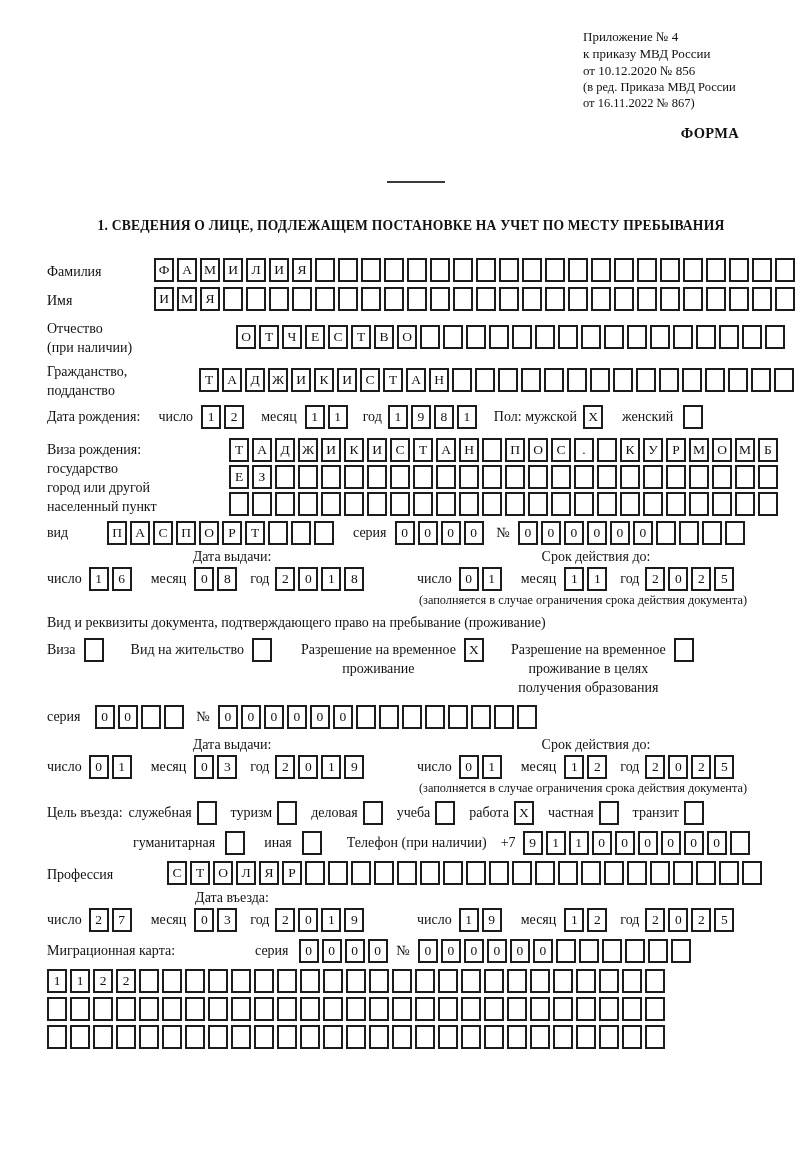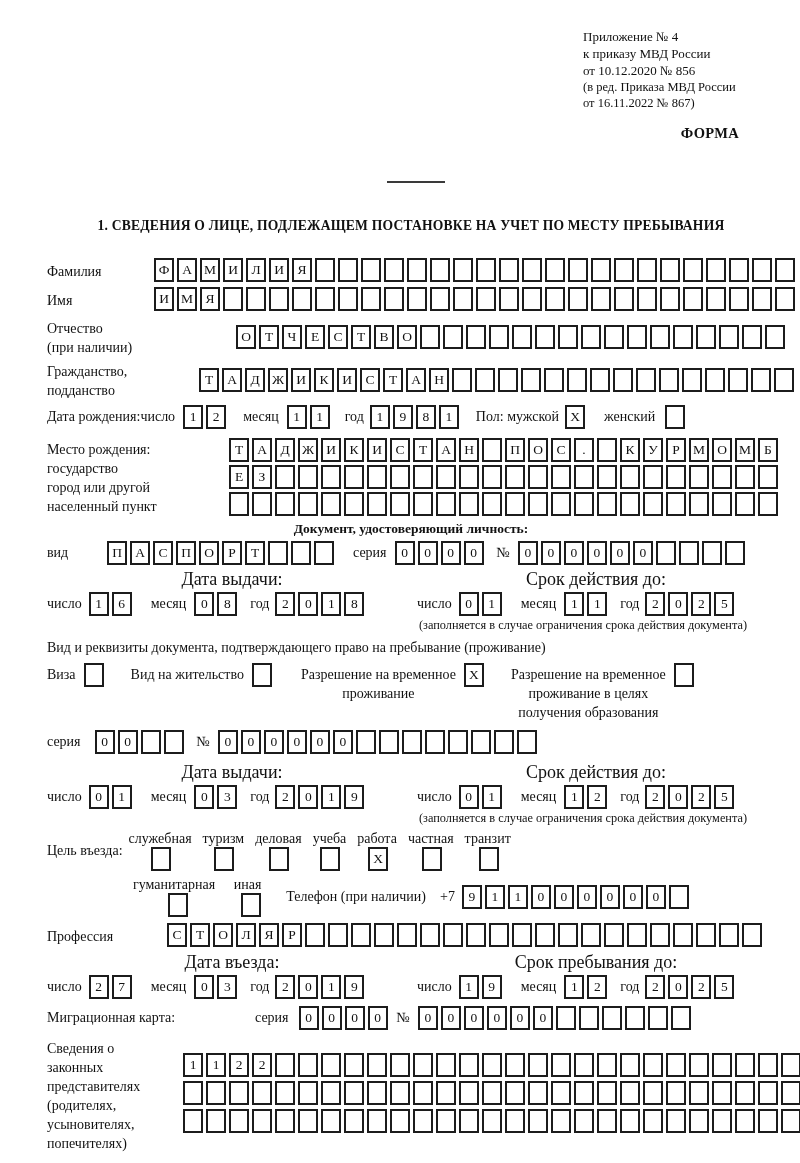--- a/index.html
+++ b/index.html
@@ -23,35 +23,35 @@
   .frow { display:flex; align-items:center; margin-bottom:5px;gap:24px; }
   .flabel { flex:none; font-size:14px; line-height:19px; padding-top:3px; }
   .w83{width:83px} .w165{width:165px} .w128{width:128px} .w158{width:158px} .w96{width:96px} .w112{width:112px} .w208{width:208px}
   .cells { display:flex; flex-wrap:nowrap; }
   .cell { flex:none; width:20px; height:24px; border:2px solid #1c1c1c; margin-right:3px; display:flex; align-items:center; justify-content:center; font-size:13.5px; background:#fff; }
 
   .inline-row { display:flex; align-items:center; font-size:14px; }
   .lbl { flex:none; }
 
   
-  .bd-label { }
+  .bd-label { margin-right:18px; }
   .bd-day { margin-right:8px; }
   .bd-month { margin:0 8px 0 14px; }
   .bd-year { margin:0 6px 0 12px; }
   .bd-sex { margin:0 6px 0 14px; }
   .bd-fem { margin:0 10px 0 16px; }
 
   
   .center-heading { text-align:center; font-weight:bold; font-size:13.5px; margin:3px 0 4px 0; }
   .vid-label { width:60px; }
   .ser-label { margin:0 8px 0 16px; }
   .num-label { margin:0 8px 0 10px; }
 
   
-  .date-headers { display:flex; font-size:18px; margin-top:3px; }
+  .date-headers { display:flex; font-size:14px; margin-top:3px; }
   .dh-left { width:370px; text-align:center; }
   .dh-right { flex:1; text-align:center; }
   .date-pair { display:flex; align-items:center; font-size:14px; margin-top:2px; }
   .dg { display:flex; align-items:center; }
   .dg-left { width:370px; }
   .dg .d1 { margin-right:7px; }
   .dg .d2 { margin:0 8px 0 16px; }
   .dg .d3 { margin:0 6px 0 10px; }
   .valid-note { text-align:right; padding-right:28px; font-size:12.3px; margin-top:2px; margin-bottom:5px; }
 
@@ -61,21 +61,21 @@
   .opt { display:flex; align-items:flex-start; }
   .opt .cells { margin-left:8px; }
   .opt-text { font-size:14px; line-height:19px; padding-top:2px; }
   .opt-text.center { text-align:center; }
   .opt-visa { margin-right:24px; }
   .opt-vnj { margin-right:26px;justify-content:space-between; }
   .opt-rvp { margin-right:24px; }
 
   
   .purpose-row { display:flex; align-items:center; font-size:14px; margin-bottom:6px; }
-  .pg { display:flex; align-items:center; margin-left:11px;flex-direction:column; }
+  .pg { display:flex; align-items:center; margin-left:11px; }
   .pg .cells { margin-left:5px; }
   .purpose2 { margin-left:86px; }
   .phone-label { margin:0 14px 0 22px; }
   .phone-prefix { margin-right:7px; }
 
   .legal-cells .cells { margin-bottom:4px; }
   .legal-note { font-size:12.5px; margin-top:9px; margin-left:38px; }
 
   .mb2 { margin-bottom:2px; }
   .mt6 { margin-top:6px; }
@@ -265,21 +265,21 @@
           <span class="cell">X</span>
         </div>
       <span class="lbl bd-fem">женский</span>
       <div class="cells">
           <span class="cell"></span>
         </div>
     </div>
 
     <div class="frow mt6">
       <div class="flabel w158">
-        <div>Место рождения:</div>
+        <div>Виза рождения:</div>
         <div>государство</div>
         <div>город или другой</div>
         <div>населенный пункт</div>
       </div>
       <div>
         <div class="cells" style="margin-bottom:3px">
             <span class="cell">Т</span>
             <span class="cell">А</span>
             <span class="cell">Д</span>
             <span class="cell">Ж</span>
@@ -352,21 +352,20 @@
             <span class="cell"></span>
             <span class="cell"></span>
             <span class="cell"></span>
             <span class="cell"></span>
             <span class="cell"></span>
             <span class="cell"></span>
           </div>
       </div>
     </div>
 
-    <div class="center-heading">Документ, удостоверяющий личность:</div>
 
     <div class="inline-row" style="margin-bottom:4px">
       <span class="lbl vid-label">вид</span>
       <div class="cells">
           <span class="cell">П</span>
           <span class="cell">А</span>
           <span class="cell">С</span>
           <span class="cell">П</span>
           <span class="cell">О</span>
           <span class="cell">Р</span>
@@ -654,21 +653,20 @@
           <span class="cell"></span>
           <span class="cell"></span>
           <span class="cell"></span>
           <span class="cell"></span>
           <span class="cell"></span>
         </div>
     </div>
 
     <div class="date-headers">
       <div class="dh-left">Дата въезда:</div>
-      <div class="dh-right">Срок пребывания до:</div>
     </div>
     <div class="date-pair" style="margin-bottom:7px">
       <div class="dg dg-left">
         <span class="d1">число</span>
         <div class="cells">
             <span class="cell">2</span>
             <span class="cell">7</span>
           </div>
         <span class="d2">месяц</span>
         <div class="cells">
@@ -724,28 +722,20 @@
           <span class="cell"></span>
           <span class="cell"></span>
           <span class="cell"></span>
           <span class="cell"></span>
           <span class="cell"></span>
           <span class="cell"></span>
         </div>
     </div>
 
     <div class="frow">
-      <div class="flabel w112">
-        <div>Сведения о</div>
-        <div>законных</div>
-        <div>представителях</div>
-        <div>(родителях,</div>
-        <div>усыновителях,</div>
-        <div>попечителях)</div>
-      </div>
       <div class="legal-cells">
         <div class="cells">
             <span class="cell">1</span>
             <span class="cell">1</span>
             <span class="cell">2</span>
             <span class="cell">2</span>
             <span class="cell"></span>
             <span class="cell"></span>
             <span class="cell"></span>
             <span class="cell"></span>

